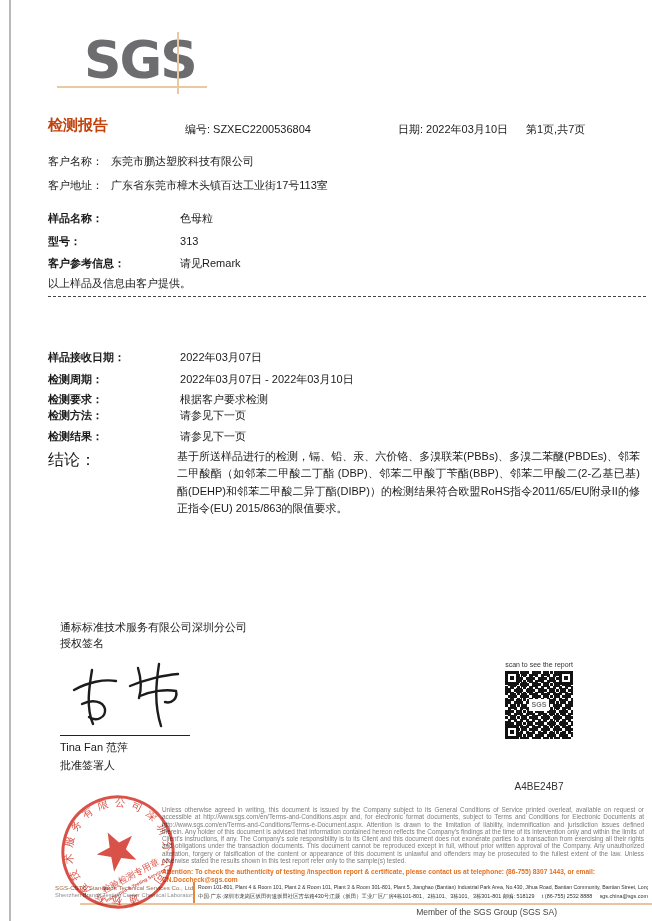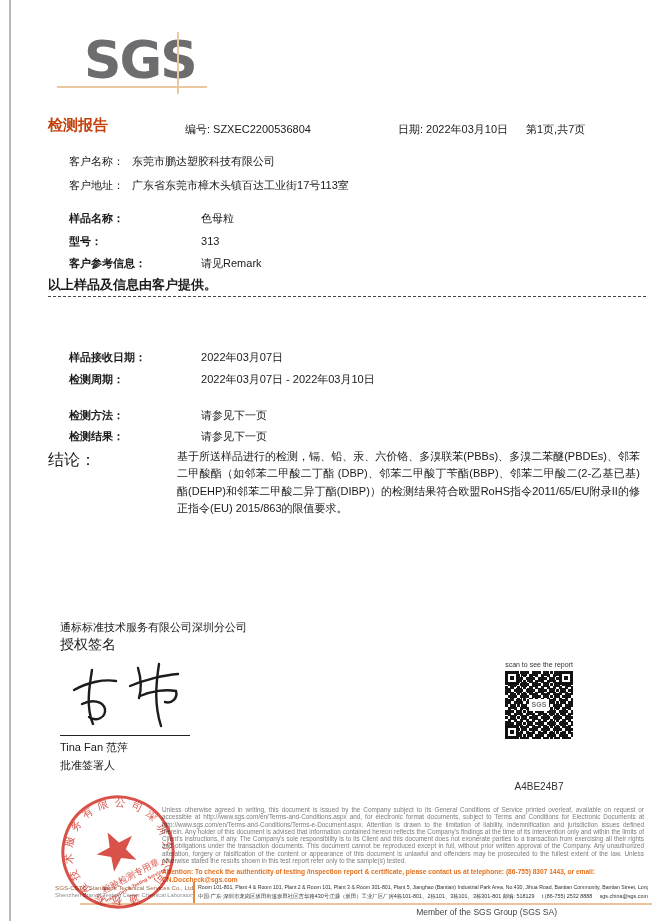--- a/index.html
+++ b/index.html
@@ -12,31 +12,31 @@
   .logo{position:absolute;left:84px;top:30px;font-weight:bold;font-size:52px;
         letter-spacing:-2px;color:#6d6d70;font-family:"DejaVu Sans","Liberation Sans",sans-serif;}
   .tan-v{position:absolute;left:177px;top:32px;width:2px;height:62px;background:#eac9a2;}
   .tan-h{position:absolute;left:57px;top:86px;width:150px;height:2px;background:#eac9a2;}
   
   .title{position:absolute;left:48px;top:116px;font-size:15px;font-weight:bold;color:#c2410c;}
   .hmeta{position:absolute;top:122px;font-size:11px;white-space:nowrap;}
   .hmeta .l{margin-right:3px;margin-top:25px;}
   
   .row{position:absolute;left:48px;font-size:11px;white-space:nowrap;}
-  .row .lbl{display:inline-block;margin-left:21px;}
+  .row .lbl{display:inline-block;}
   .w60 .lbl{width:60px;}
   .w129 .lbl{width:129px;font-weight:bold;}
-  .note{position:absolute;left:48px;font-size:13px;font-weight:bold;}
+  .note{position:absolute;left:48px;font-size:11px;}
   .dashline{position:absolute;left:48px;right:6px;top:296px;border-top:1px dashed #444;}
   .conc-lbl{position:absolute;left:48px;top:450px;font-size:16px;}
   .conc-txt{position:absolute;left:177px;top:448px;width:463px;font-size:11px;
             line-height:17.4px;text-align:justify;}
   
   .sig-co{position:absolute;left:60px;top:620px;font-size:11px;}
-  .sig-auth{position:absolute;left:60px;top:636px;font-size:14px;}
+  .sig-auth{position:absolute;left:60px;top:636px;font-size:11px;}
   .sig-img{position:absolute;left:66px;top:656px;width:130px;height:78px;}
   .sig-line{position:absolute;left:60px;top:735px;width:130px;border-top:1.5px solid #222;}
   .sig-name{position:absolute;left:60px;top:740px;font-size:11px;}
   .sig-title{position:absolute;left:60px;top:758px;font-size:11px;}
   
   .qr-wrap{position:absolute;left:494px;top:661px;width:90px;text-align:center;}
   .qr-cap{font-size:7px;color:#333;}
   .qr{position:relative;width:68px;height:68px;margin:3px auto 1px auto;
       background-image:repeating-conic-gradient(#141414 0% 25%,transparent 0% 50%),
                        repeating-conic-gradient(#141414 0% 25%,#fff 0% 50%);
@@ -108,20 +108,24 @@
   <div class="dashline"></div>
 
   <div class="row w129" style="top:350px;">
     <span class="lbl">样品接收日期：</span>
     <span>2022年03月07日</span>
   </div>
   <div class="row w129" style="top:372px;">
     <span class="lbl">检测周期：</span>
     <span>2022年03月07日 - 2022年03月10日</span>
   </div>
+  <div class="row w129" style="top:392px;">
+    <span class="lbl">检测要求：</span>
+    <span>根据客户要求检测</span>
+  </div>
   <div class="row w129" style="top:408px;">
     <span class="lbl">检测方法：</span>
     <span>请参见下一页</span>
   </div>
   <div class="row w129" style="top:429px;">
     <span class="lbl">检测结果：</span>
     <span>请参见下一页</span>
   </div>
   <div class="conc-lbl">结论：</div>
   <div class="conc-txt">基于所送样品进行的检测，镉、铅、汞、六价铬、多溴联苯(PBBs)、多溴二苯醚(PBDEs)、邻苯二甲酸酯（如邻苯二甲酸二丁酯 (DBP)、邻苯二甲酸丁苄酯(BBP)、邻苯二甲酸二(2-乙基已基)酯(DEHP)和邻苯二甲酸二异丁酯(DIBP)）的检测结果符合欧盟RoHS指令2011/65/EU附录II的修正指令(EU) 2015/863的限值要求。</div>

